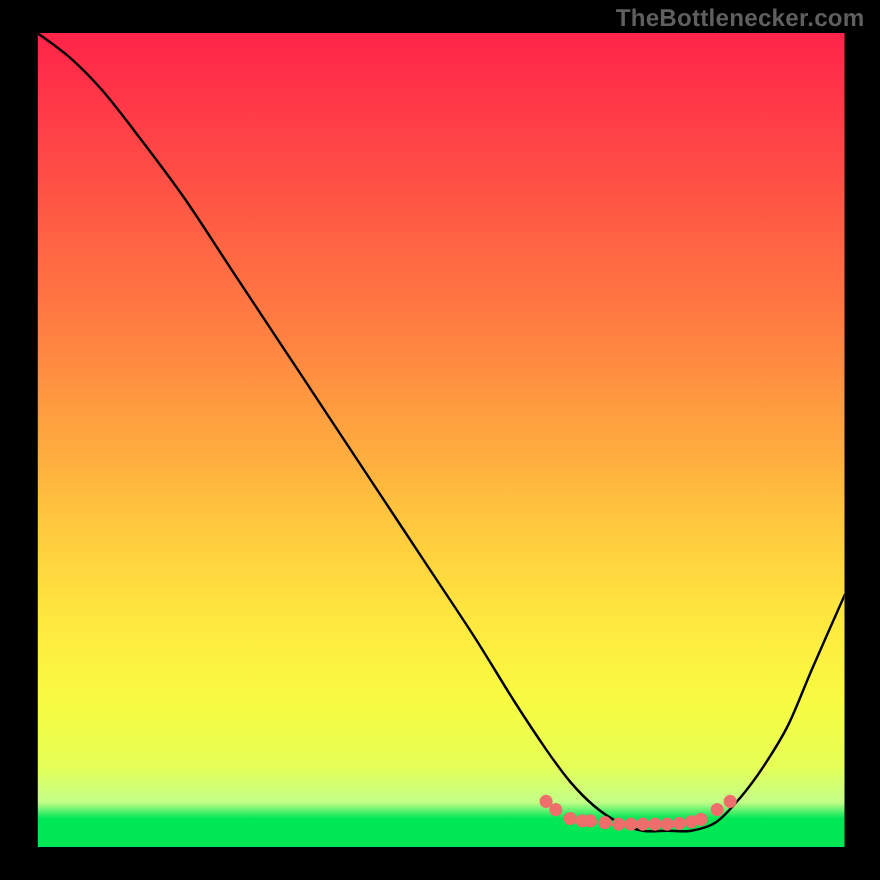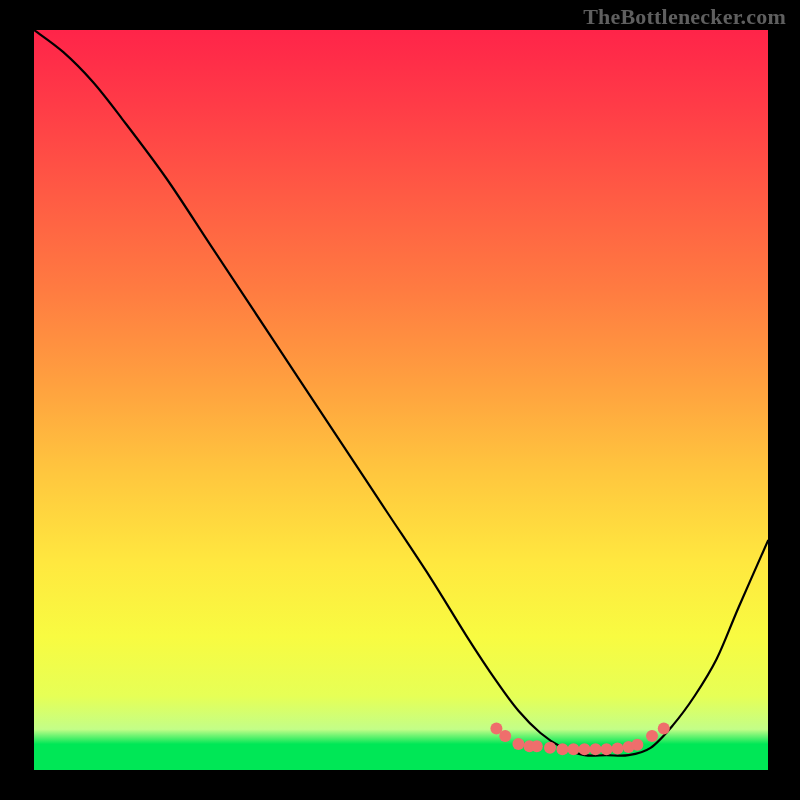--- a/index.html
+++ b/index.html
@@ -20,21 +20,20 @@
   .watermark {
     position: absolute;
     top: 4px;
     right: 14px;
     color: #5f5f5f;
     font-size: 22px;
     font-weight: 600;
     letter-spacing: 0.2px;
     z-index: 5;
     user-select: none;
-    font-family: Liberation Serif, serif;
   }
   .plot-area {
     position: absolute;
     left: 34px;
     top: 30px;
     width: 734px;
     height: 740px;
     overflow: hidden;
   }
   .plot-area svg {

